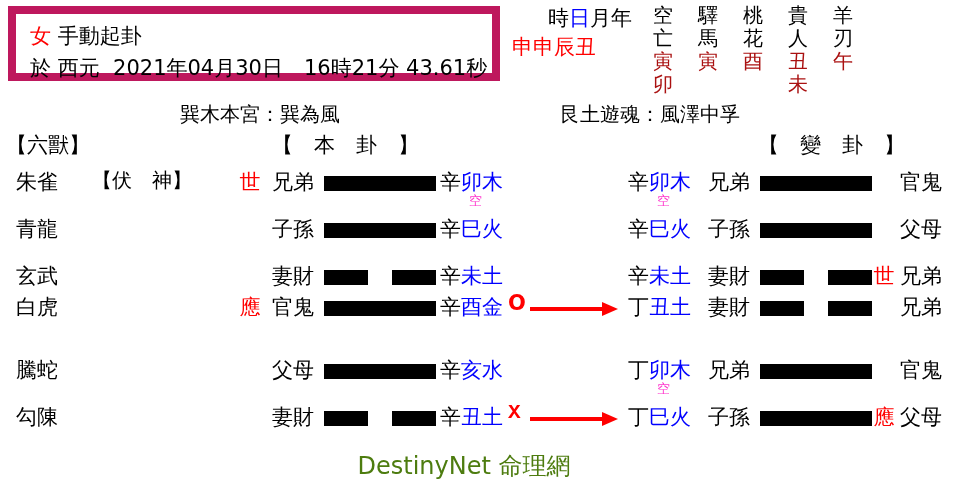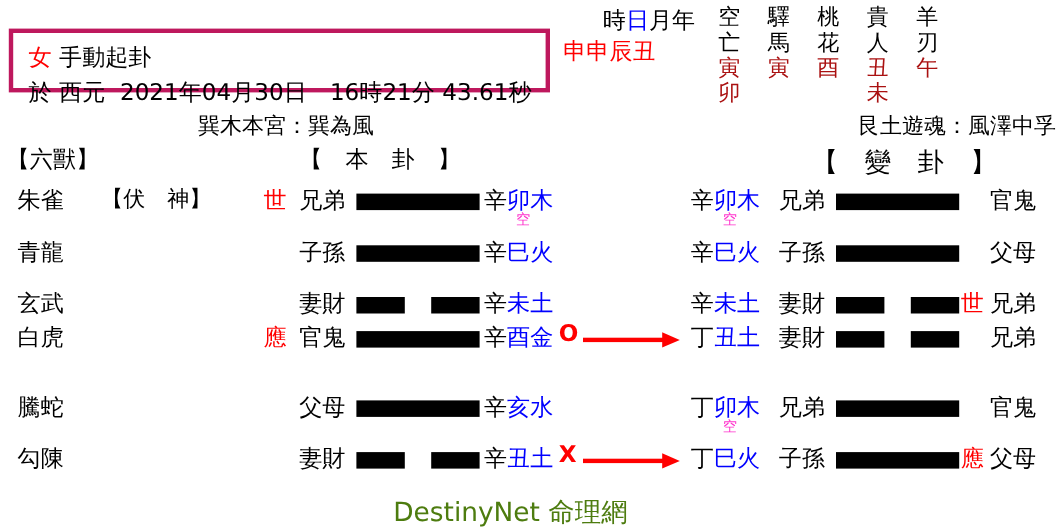--- a/index.html
+++ b/index.html
@@ -15,24 +15,24 @@
     overflow: hidden;
     font-family: "DejaVu Sans", "Liberation Sans", sans-serif;
     color: #000000;
     -webkit-font-smoothing: antialiased;
   }
   .abs { position: absolute; }
 
   
   #info-box {
     left: 8px;
-    top: 26px;
+    top: 6px;
     width: 492px;
-    height: 58px;
-    border: 4px solid #be185d;
+    height: 75px;
+    border: 8px solid #be185d;
     box-sizing: border-box;
   }
   #info-line-1 {
     left: 14px;
     top: 9px;
     font-size: 21px;
     line-height: 26px;
     white-space: nowrap;
   }
   #info-line-2 {
@@ -84,30 +84,30 @@
     top: 101px;
     width: 520px;
     text-align: center;
     font-size: 20px;
     white-space: nowrap;
   }
   #palace-right {
     left: 560px;
     top: 101px;
     width: 400px;
-    text-align: right;
+    text-align: left;
     font-size: 20px;
     white-space: nowrap;
   }
 
   
   #hdr-beast  { left: 6px;   top: 131px; font-size: 21px; white-space: nowrap; }
   #hdr-fushen { left: 92px;  top: 131px; font-size: 20px; white-space: nowrap; margin-top: 36px; }
   #hdr-benkua { left: 272px; top: 131px; font-size: 21px; white-space: nowrap; }
-  #hdr-biankua{ left: 738px; top: 131px; font-size: 24px; white-space: nowrap; }
+  #hdr-biankua{ left: 758px; top: 131px; font-size: 21px; white-space: nowrap; }
 
   
   .row {
     position: absolute;
     left: 0;
     width: 960px;
     height: 47px;
   }
   .row .cell { position: absolute; font-size: 21px; white-space: nowrap; }
 
@@ -320,21 +320,21 @@
         <span class="seg"></span>
       </div>
       <div class="cell ganzhi-l"><span class="black">辛</span><span class="blue">亥水</span></div>
       <div class="cell ganzhi-r"><span class="black">丁</span><span class="blue">卯木</span><span class="kong magenta">空</span></div>
       <div class="cell liuqin-r">兄弟</div>
       <div class="hexline right yang">
         <span class="seg"></span>
       </div>
       <div class="cell liuqin-far">官鬼</div>
     </div>
-    <div class="row" style="top: 398px;">
+    <div class="row" style="top: 398px; font-family: Liberation Mono, monospace;">
       <div class="cell beast">勾陳</div>
       <div class="cell liuqin-l">妻財</div>
       <div class="hexline left yin">
         <span class="seg a"></span>
         <span class="seg b"></span>
       </div>
       <div class="cell ganzhi-l"><span class="black">辛</span><span class="blue">丑土</span></div>
       <div class="cell mark"><span class="red">X</span></div>
       <div class="arrow">
         <span class="shaft"></span>

